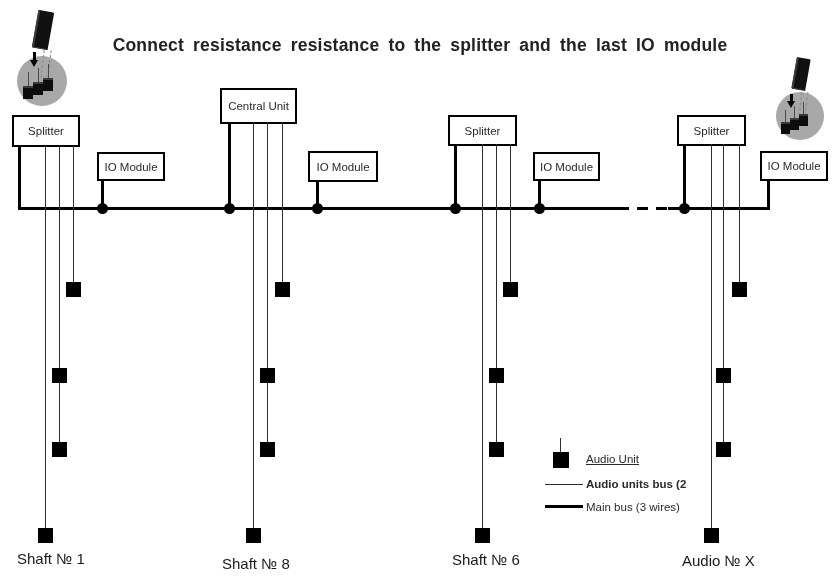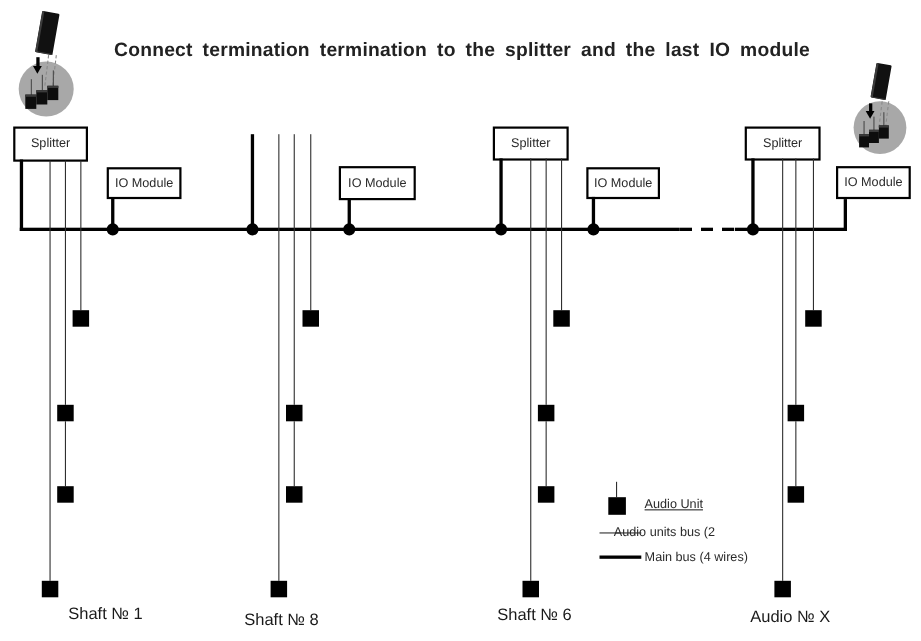--- a/index.html
+++ b/index.html
@@ -36,21 +36,21 @@
   .tr-arrow-stem { position:absolute; width:3px; background:#000; }
   .tr-arrow-head { position:absolute; width:0; height:0;
                    border-left:4px solid transparent; border-right:4px solid transparent;
                    border-top:7px solid #000; }
 </style>
 </head>
 <body>
 
 <div id="canvas">
 
-  <div class="title">Connect termination termination to the splitter and the last IO module</div>
+  <div class="title">Connect resistance resistance to the splitter and the last IO module</div>
 
   <div class="tr-icon" style="left:10px; top:8px; width:75px; height:102px;">
     <div class="tr-circle" style="left:7px; top:48px; width:50px; height:50px;"></div>
     <div class="tr-comp" style="left:25px; top:3px; width:16px; height:38px; transform:rotate(10deg);"></div>
     <div class="tr-wire" style="left:32px; top:42px; height:28px; transform:rotate(7deg);"></div>
     <div class="tr-wire" style="left:39px; top:42px; height:28px; transform:rotate(7deg);"></div>
     <div class="tr-arrow-stem" style="left:23px; top:44px; height:8px;"></div>
     <div class="tr-arrow-head" style="left:20px; top:52px;"></div>
     <div class="tr-pin" style="left:18px; top:64px; height:16px;"></div>
     <div class="tr-pin" style="left:28px; top:60px; height:16px;"></div>
@@ -70,20 +70,21 @@
     <div class="tr-pin" style="left:13px; top:52px; height:14px;"></div>
     <div class="tr-pin" style="left:22px; top:48px; height:14px;"></div>
     <div class="tr-pin" style="left:31px; top:44px; height:14px;"></div>
     <div class="tr-block" style="left:9px; top:64px; width:9px; height:10px;"></div>
     <div class="tr-block" style="left:18px; top:60px; width:9px; height:10px;"></div>
     <div class="tr-block" style="left:27px; top:56px; width:9px; height:10px;"></div>
   </div>
 
   <div class="box" style="left:12px;  top:115px; width:68px; height:32px;">Splitter</div>
   <div class="box" style="left:97px;  top:152px; width:68px; height:29px;">IO Module</div>
+  <div class="box" style="left:220px; top:88px;  width:77px; height:36px;">Central Unit</div>
   <div class="box" style="left:308px; top:151px; width:70px; height:31px;">IO Module</div>
   <div class="box" style="left:448px; top:115px; width:69px; height:31px;">Splitter</div>
   <div class="box" style="left:533px; top:152px; width:67px; height:29px;">IO Module</div>
   <div class="box" style="left:677px; top:115px; width:69px; height:31px;">Splitter</div>
   <div class="box" style="left:760px; top:151px; width:68px; height:30px;">IO Module</div>
 
   <div class="hline" style="left:18px;  top:207px; width:600px;"></div>
   <div class="dash" style="left:618px; top:207px; width:52px;"></div>
   <div class="hline" style="left:668px; top:207px; width:102px;"></div>
   <div class="vline" style="left:767px; top:181px; height:29px;"></div>
@@ -132,28 +133,28 @@
 
   <div class="thin" style="left:711px; top:144px; height:384px;"></div>
   <div class="thin" style="left:723px; top:144px; height:224px;"></div>
   <div class="thin" style="left:723px; top:383px; height:59px;"></div>
   <div class="thin" style="left:739px; top:144px; height:138px;"></div>
   <div class="sq" style="left:732px; top:282px;"></div>
   <div class="sq" style="left:716px; top:368px;"></div>
   <div class="sq" style="left:716px; top:442px;"></div>
   <div class="sq" style="left:704px; top:528px;"></div>
 
-  <div class="shaft-label" style="left:17px;  top:550px;margin-left:45px;">Shaft № 1</div>
+  <div class="shaft-label" style="left:17px;  top:550px;">Shaft № 1</div>
   <div class="shaft-label" style="left:222px; top:555px;">Shaft № 8</div>
   <div class="shaft-label" style="left:452px; top:551px;">Shaft № 6</div>
   <div class="shaft-label" style="left:682px; top:552px;">Audio № X</div>
 
   <div class="thin" style="left:560px; top:438px; height:14px;"></div>
   <div class="sq" style="left:553px; top:452px; width:16px; height:16px;"></div>
   <div class="legend-text" style="left:586px; top:453px;text-decoration:underline;">Audio Unit</div>
 
   <div style="position:absolute; left:545px; top:484px; width:38px; height:1px; background:#2f2f2f;"></div>
-  <div class="legend-text" style="left:558px; top:478px;">Audio units bus (2</div>
+  <div class="legend-text" style="left:586px; top:478px;font-weight:bold;">Audio units bus (2</div>
 
   <div style="position:absolute; left:545px; top:505px; width:38px; height:3px; background:#000;"></div>
-  <div class="legend-text" style="left:586px; top:501px;">Main bus (4 wires)</div>
+  <div class="legend-text" style="left:586px; top:501px;">Main bus (3 wires)</div>
 
 </div>
 
 </body></html>

